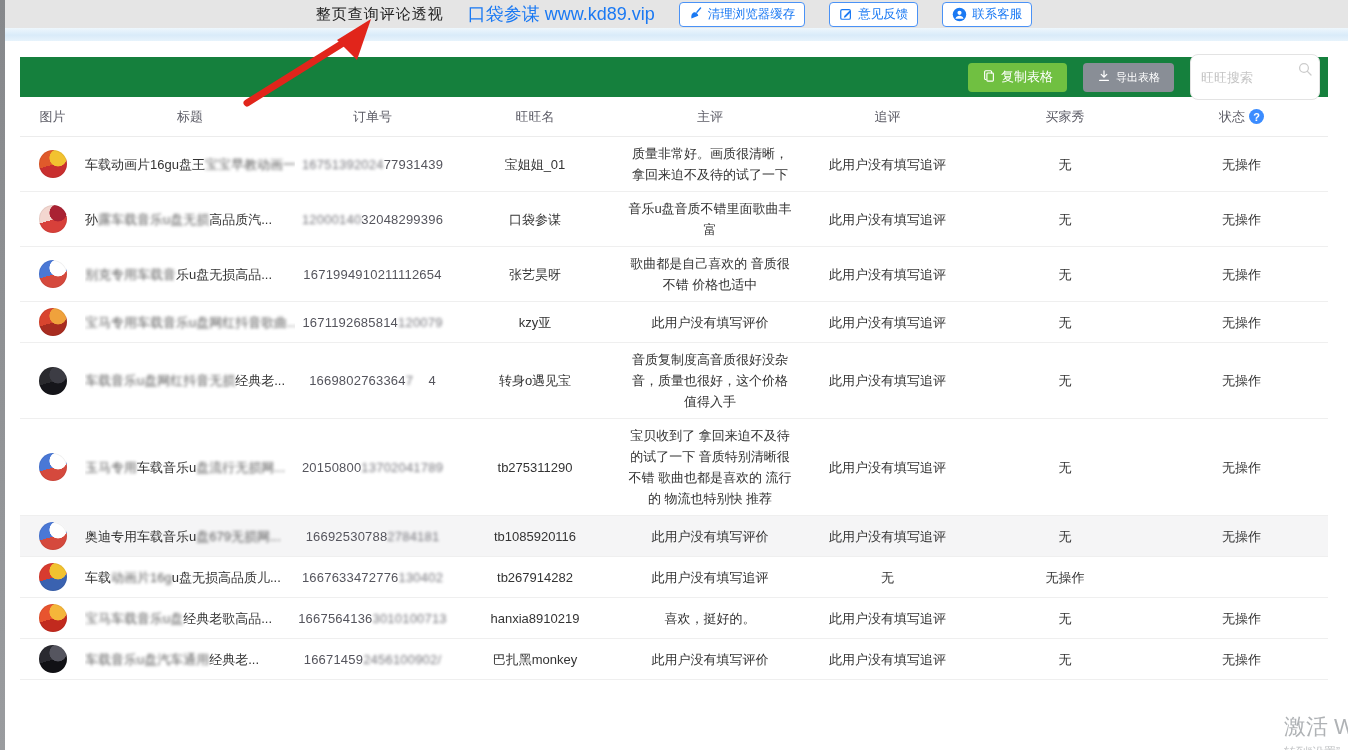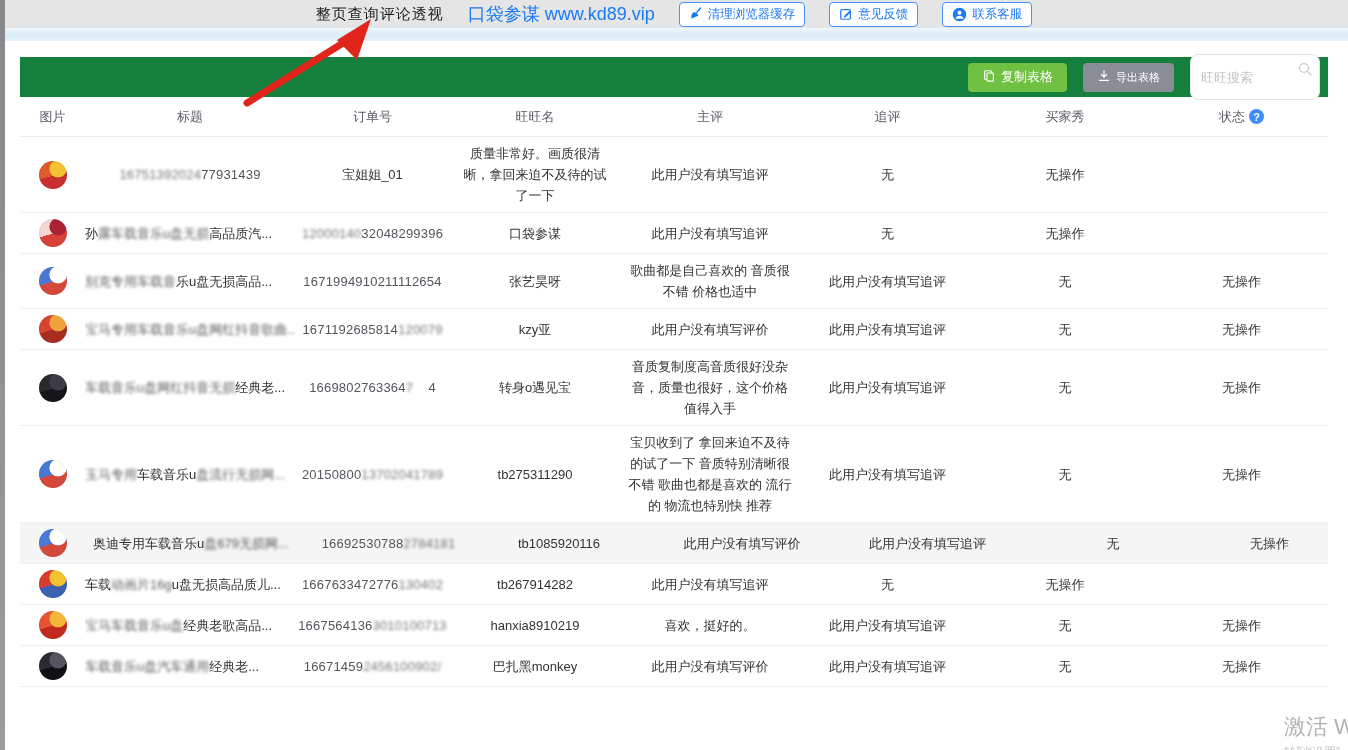--- a/index.html
+++ b/index.html
@@ -44,21 +44,21 @@
   .grid { display:grid;
     grid-template-columns:65px 210px 155px 170px 180px 175px 180px 1fr; }
   .thead { height:40px; align-items:center; border-bottom:1px solid #ececec;
     color:#5c5c66; font-size:13px; }
   .th { text-align:center; display:flex; align-items:center; justify-content:center; gap:4px; }
   .help-badge { width:15px; height:15px; border-radius:50%; background:#3b8cff; color:#fff;
     font-size:11px; font-weight:bold; display:inline-flex; align-items:center;
     justify-content:center; cursor:pointer; }
   .tr { border-bottom:1px solid #efefef; align-items:center; padding:6px 0;
     min-height:34px; font-size:13px; color:#333; background:#fff; }
-  .tr.hl { background:#f5f5f6;gap:8px; }
+  .tr.hl { background:#f5f5f6; }
   .td { text-align:center; line-height:21px; }
   .td.c-img { display:flex; justify-content:center; }
   .avatar { width:28px; height:28px; border-radius:50%; display:block;
     box-shadow:0 0 0 1px rgba(0,0,0,.06) inset; cursor:pointer; }
   .td.c-title { text-align:left; white-space:nowrap; overflow:hidden; color:#333; }
   .td.c-order { color:#55555d; letter-spacing:.2px; white-space:pre; }
   .td.c-review { padding:0 8px; }
   .blur { filter:blur(1.7px); opacity:.8; }
 
   
@@ -171,34 +171,36 @@
       <div class="th">
         <span>状态</span>
         <span class="help-badge">?</span>
       </div>
     </div>
   <div>
       <div class="tr grid">
         <div class="td c-img">
           <span class="avatar" style="background: radial-gradient(circle at 68% 28%, rgb(242, 194, 48) 0px, rgb(242, 194, 48) 30%, transparent 32%), linear-gradient(165deg, rgb(224, 90, 43) 0px, rgb(224, 90, 43) 52%, rgb(201, 47, 47) 52%, rgb(201, 47, 47) 100%);"></span>
         </div>
+        <div class="td c-title"><span>车载动画片16gu盘王</span><span class="blur">宝宝早教动画一 一 一</span></div>
         <div class="td c-order"><span class="blur">16751392024</span><span>77931439</span></div>
         <div class="td">宝姐姐_01</div>
         <div class="td c-review">质量非常好。画质很清晰，拿回来迫不及待的试了一下</div>
         <div class="td">此用户没有填写追评</div>
         <div class="td">无</div>
         <div class="td">无操作</div>
       </div>
       <div class="tr grid">
         <div class="td c-img">
           <span class="avatar" style="background: radial-gradient(circle at 68% 28%, rgb(170, 34, 51) 0px, rgb(170, 34, 51) 30%, transparent 32%), linear-gradient(165deg, rgb(243, 215, 208) 0px, rgb(243, 215, 208) 52%, rgb(216, 64, 58) 52%, rgb(216, 64, 58) 100%);"></span>
         </div>
         <div class="td c-title"><span>孙</span><span class="blur">露车载音乐u盘无损</span><span>高品质汽...</span></div>
         <div class="td c-order"><span class="blur">12000140</span><span>32048299396</span></div>
         <div class="td">口袋参谋</div>
+        <div class="td c-review">音乐u盘音质不错里面歌曲丰富</div>
         <div class="td">此用户没有填写追评</div>
         <div class="td">无</div>
         <div class="td">无操作</div>
       </div>
       <div class="tr grid">
         <div class="td c-img">
           <span class="avatar" style="background: radial-gradient(circle at 68% 28%, rgb(255, 255, 255) 0px, rgb(255, 255, 255) 30%, transparent 32%), linear-gradient(165deg, rgb(74, 120, 214) 0px, rgb(74, 120, 214) 52%, rgb(213, 73, 61) 52%, rgb(213, 73, 61) 100%);"></span>
         </div>
         <div class="td c-title"><span class="blur">别克专用车载音</span><span>乐u盘无损高品...</span></div>
         <div class="td c-order"><span>1671994910211112654</span></div>

